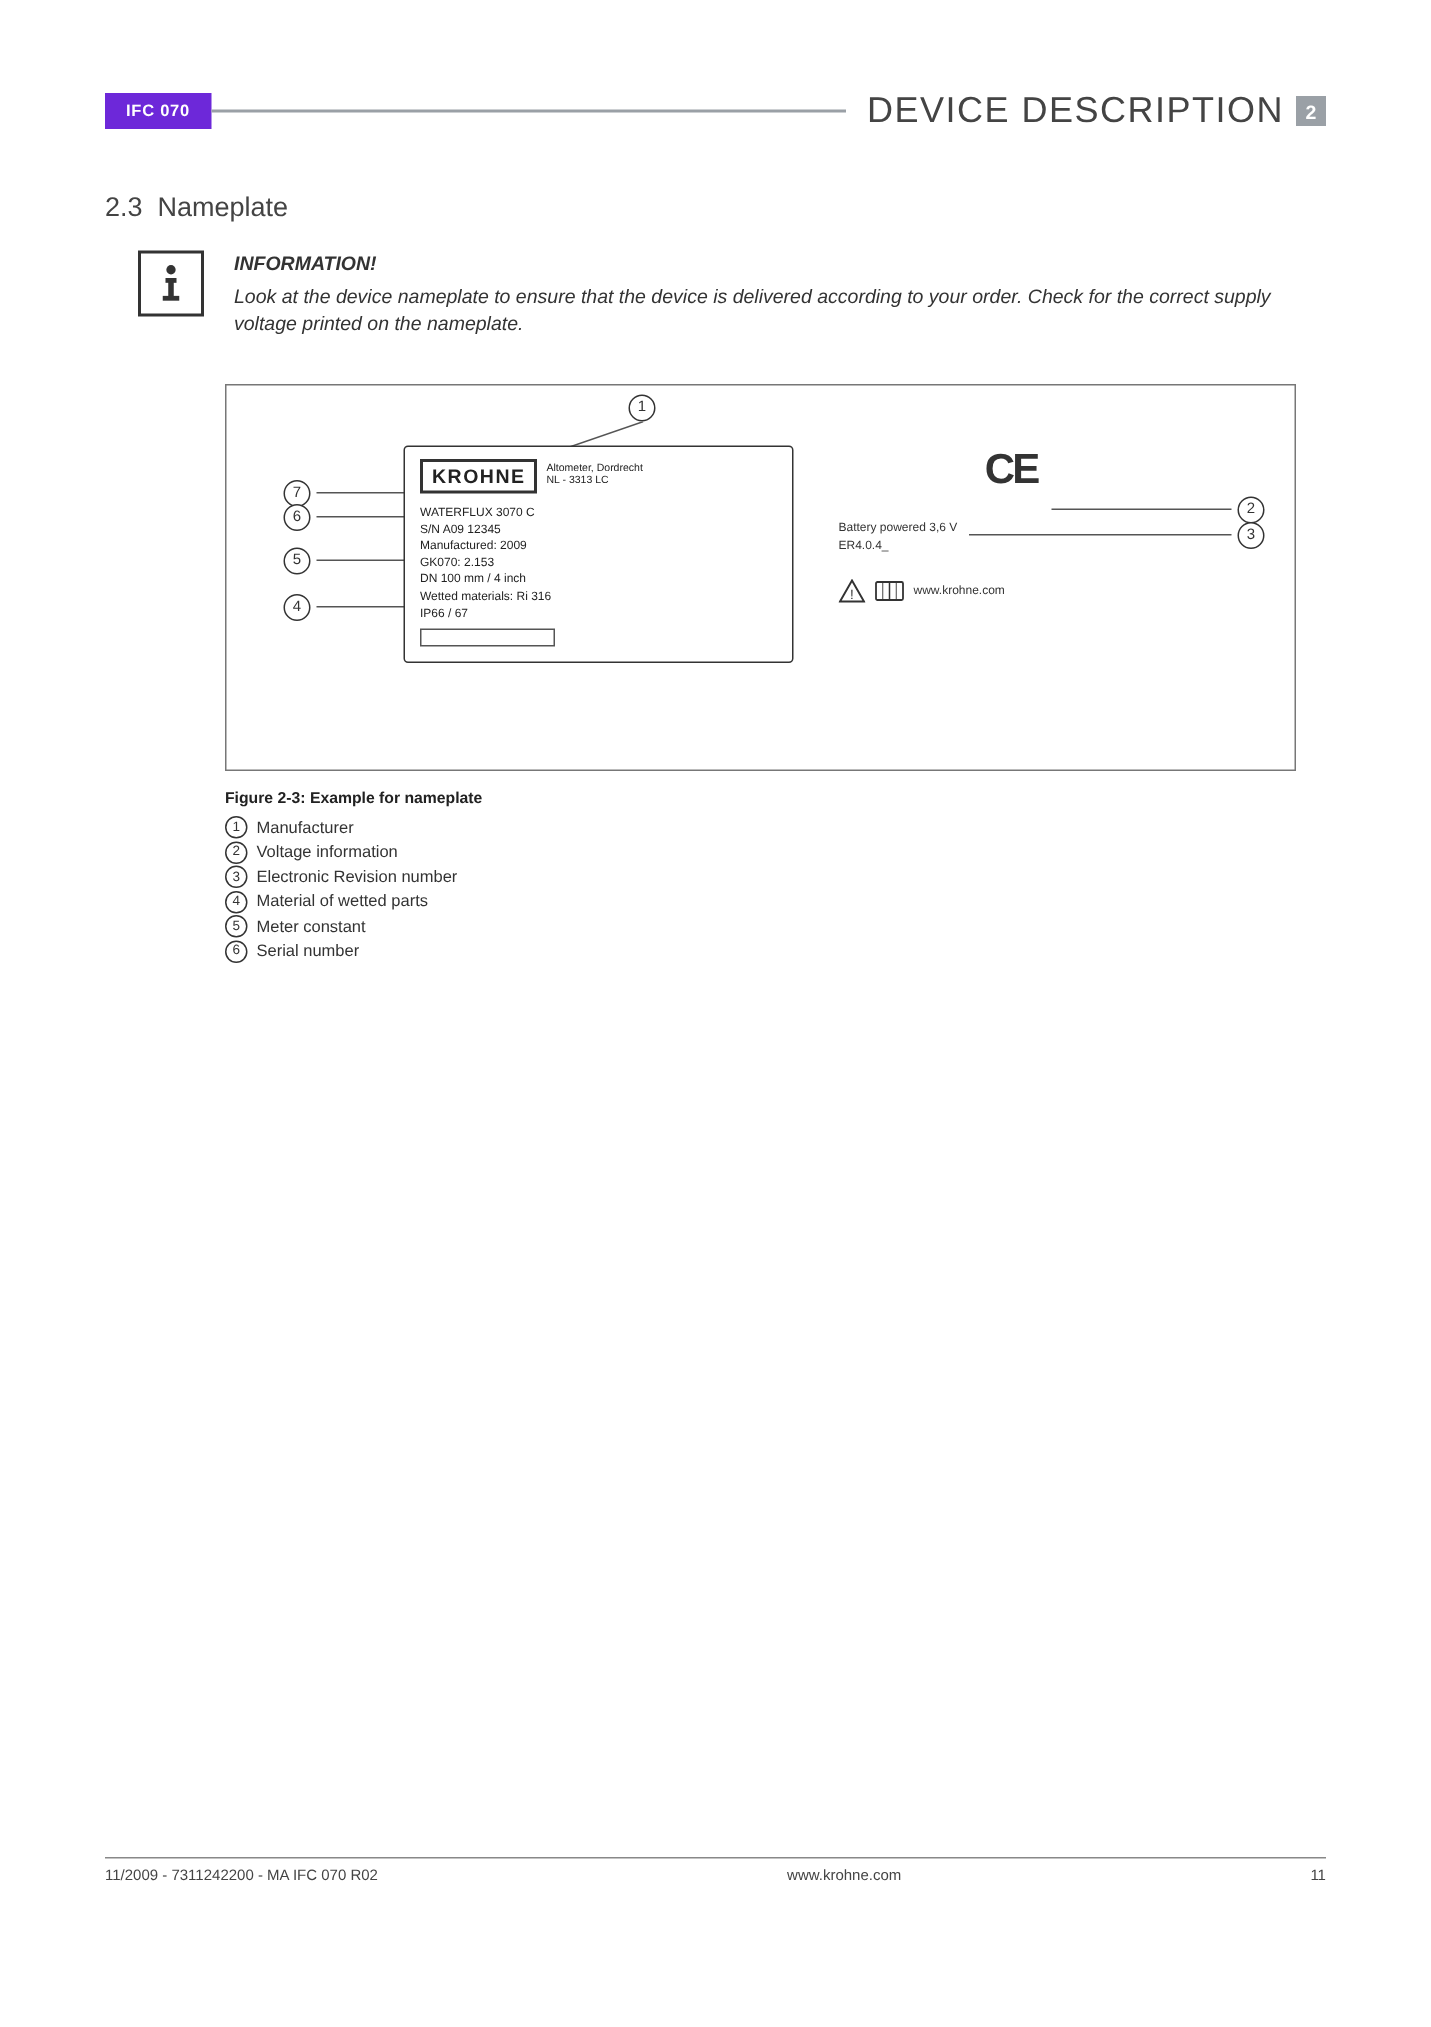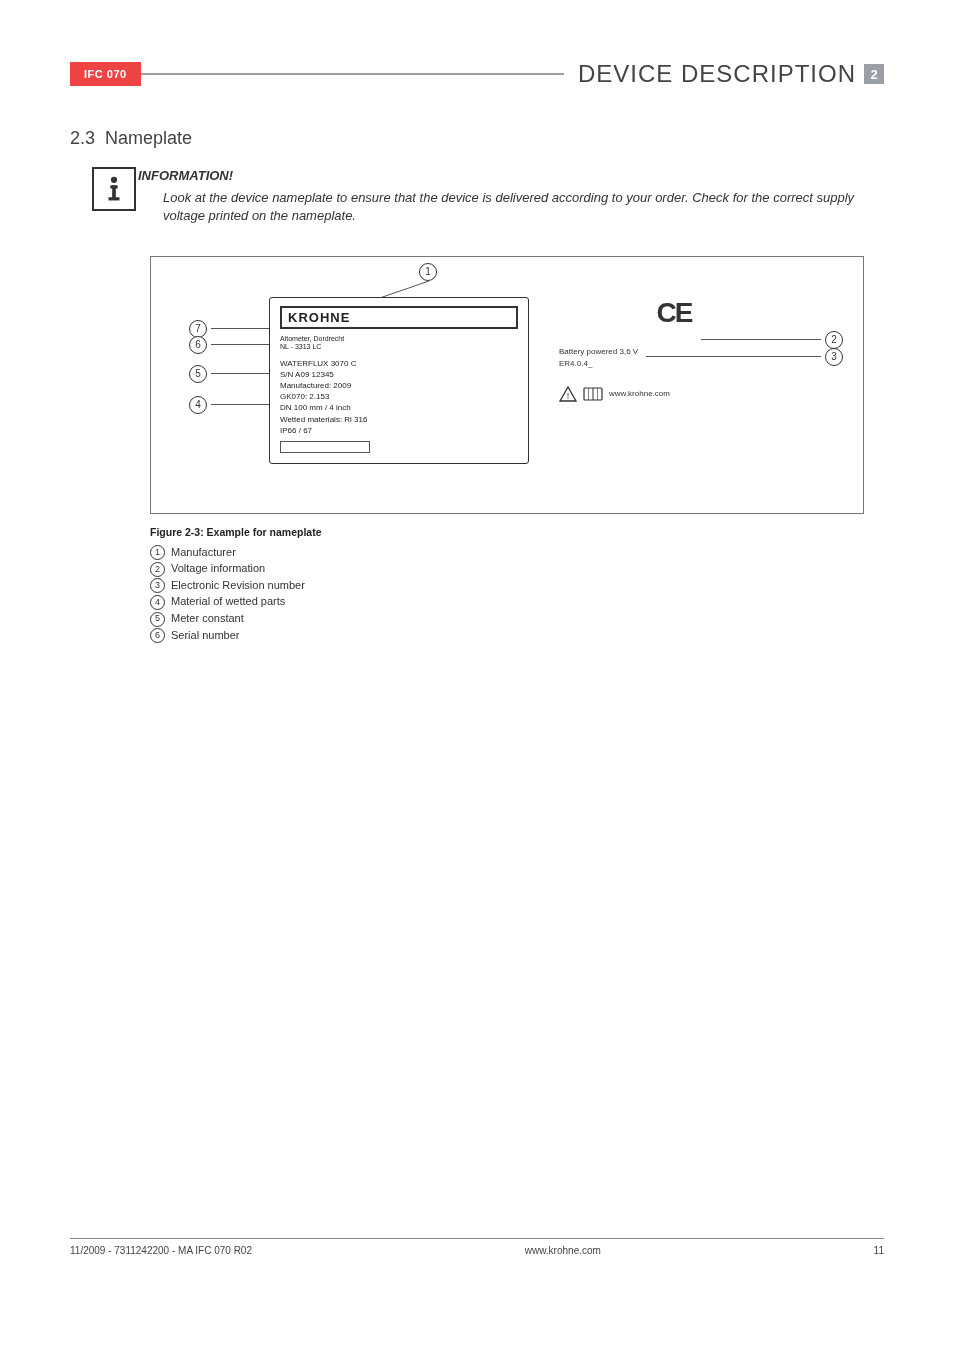--- a/index.html
+++ b/index.html
@@ -15,21 +15,21 @@
     padding: 60px 70px 30px 70px;
     min-height: 1280px;
     position: relative;
   }
   .header-bar {
     display: flex;
     align-items: center;
     margin-bottom: 40px;
   }
   .header-left {
-    background: #ef4444;
+    background: #6d28d9;
     color: #fff;
     font-size: 11px;
     font-weight: bold;
     padding: 6px 14px;
     letter-spacing: 0.5px;
   }
   .header-line {
     flex: 1;
     height: 2px;
     background: #9aa0a6;
@@ -56,41 +56,41 @@
   }
   .section-title {
     font-size: 18px;
     color: #444;
     margin: 10px 0 18px 0;
     font-weight: 400;
   }
   .info-block {
     display: flex;
     align-items: flex-start;
-    gap: 2px;
+    gap: 20px;
     margin-bottom: 30px;
     margin-left: 22px;
   }
   .info-icon {
     width: 44px;
     height: 44px;
     border: 2px solid #333;
     display: flex;
     align-items: center;
     justify-content: center;
     flex-shrink: 0;
   }
   .info-icon svg { width: 22px; height: 28px; }
   .info-text { font-size: 13px; line-height: 1.4; color: #333; }
   .info-text .title {
     font-style: italic;
     font-weight: bold;
     margin-bottom: 4px;
   }
-  .info-text .body { font-style: italic; margin-left: 25px; }
+  .info-text .body { font-style: italic; }
 
   .figure-wrap {
     margin-left: 80px;
     margin-right: 20px;
   }
   .figure-box {
     border: 1px solid #777;
     padding: 18px 28px 30px 28px;
     position: relative;
     height: 258px;
@@ -116,21 +116,20 @@
     padding: 8px 10px 10px 10px;
     background: #fff;
     font-size: 9px;
     color: #222;
   }
   .np-head {
     display: flex;
     align-items: stretch;
     gap: 6px;
     margin-bottom: 8px;
-    flex-direction: column;
   }
   .np-logo {
     border: 2px solid #333;
     padding: 2px 6px;
     font-weight: 900;
     font-size: 13px;
     letter-spacing: 1px;
   }
   .np-sub {
     font-size: 7px;

